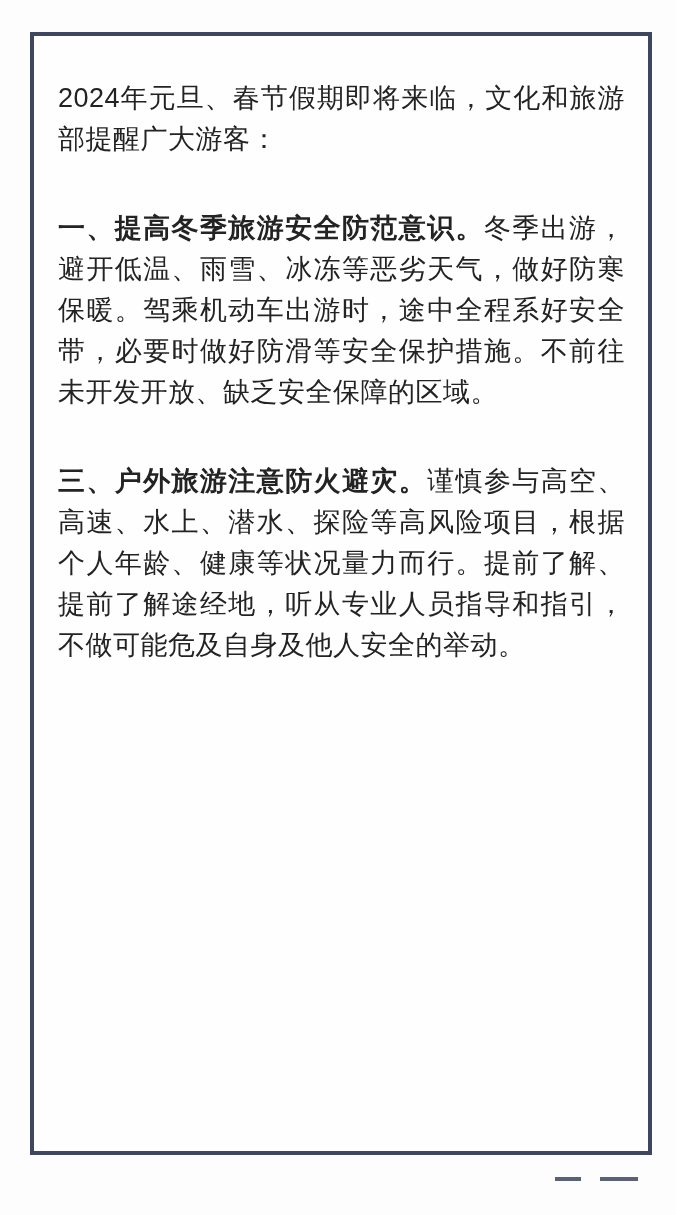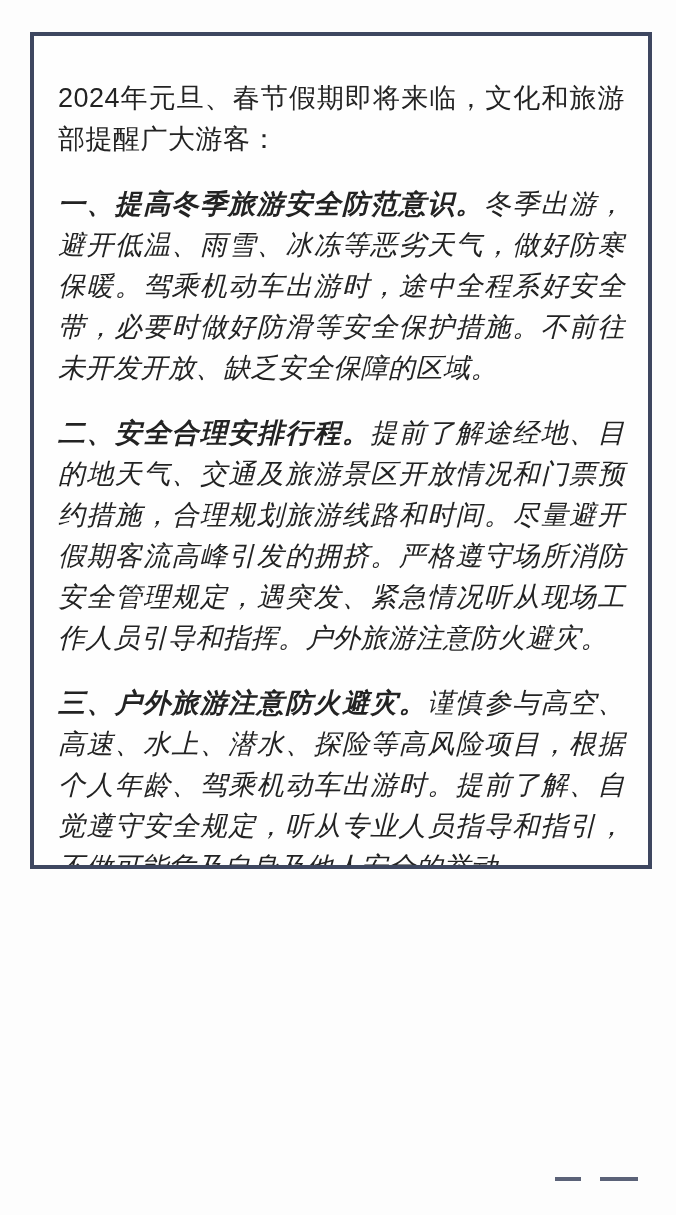--- a/index.html
+++ b/index.html
@@ -12,37 +12,37 @@
   html,body{width:676px;height:1215px;}
   body{
     position:relative;
     background:var(--page-bg);
     font-family:"Liberation Sans","DejaVu Sans",sans-serif;
     overflow:hidden;
   }
   .frame{
     position:absolute;
     left:30px; top:32px;
-    width:622px; height:837px;
+    width:622px; height:1123px;
     border:4px solid var(--border-color);
     background:var(--paper-bg);
     padding:42px 23px 0 24px;
     overflow:hidden;
   }
   .doc{
     color:var(--text-color);
     font-size:27px;
     line-height:41px;
     text-align:justify;
     text-align-last:left;
     text-justify:inter-ideograph;
     letter-spacing:0.5px;
   }
   .doc p{margin:0;}
-  .doc p + p{margin-top:24px;font-style:italic;}
+  .doc p + p{margin-top:48px;}
   .tip-heading{font-weight:bold;}
   
   .wm-dashes{
     position:absolute;
     left:425px; top:1167px;
     width:225px; height:11px;
     background:repeating-linear-gradient(
       90deg,
       rgba(253,253,253,0.96) 0px, rgba(253,253,253,0.96) 13px,
       rgba(253,253,253,0) 13px, rgba(253,253,253,0) 36px,
@@ -62,23 +62,22 @@
 </head>
 <body>
 
 <div class="frame">
   <div class="doc">
 
     <p>2024年元旦、春节假期即将来临，文化和旅游部提醒广大游客：</p>
 
     <p><span class="tip-heading">一、提高冬季旅游安全防范意识。</span><span>冬季出游，避开低温、雨雪、冰冻等恶劣天气，做好防寒保暖。驾乘机动车出游时，途中全程系好安全带，必要时做好防滑等安全保护措施。不前往未开发开放、缺乏安全保障的区域。</span></p>
 
-    <p><span class="tip-heading">二、安全合理安排行程。</span><span>提前了解途经地、目的地天气、交通及旅游景区开放情况和门票预约措施，合理规划旅游线路和时间。尽量避开假期客流高峰引发的拥挤。严格遵守场所消防安全管理规定，遇突发、紧急情况听从现场工作人员引导和指挥。户外旅游注意防火避灾。</span></p>
 
-    <p><span class="tip-heading">三、户外旅游注意防火避灾。</span><span>谨慎参与高空、高速、水上、潜水、探险等高风险项目，根据个人年龄、驾乘机动车出游时。提前了解、自觉遵守安全规定，听从专业人员指导和指引，不做可能危及自身及他人安全的举动。</span></p>
+    <p><span class="tip-heading">三、户外旅游注意防火避灾。</span><span>谨慎参与高空、高速、水上、潜水、探险等高风险项目，根据个人年龄、健康等状况量力而行。提前了解、提前了解途经地，听从专业人员指导和指引，不做可能危及自身及他人安全的举动。</span></p>
 
 
   </div>
 </div>
 
 <div class="wm-dashes"></div>
 <div class="wm-fragment f1"></div>
 <div class="wm-fragment f2"></div>
 
 </body></html>

